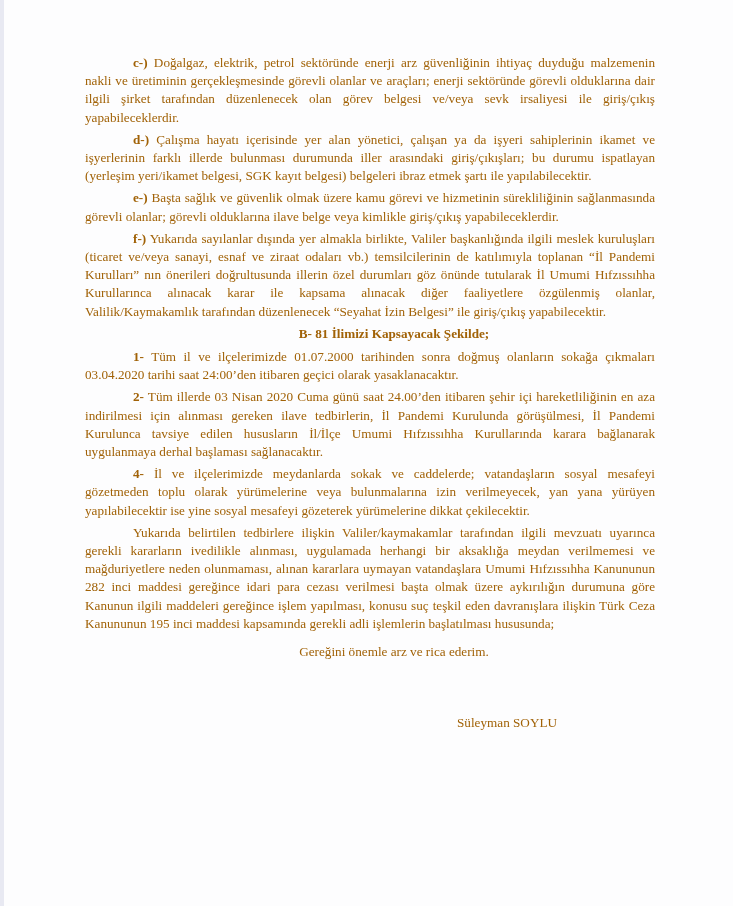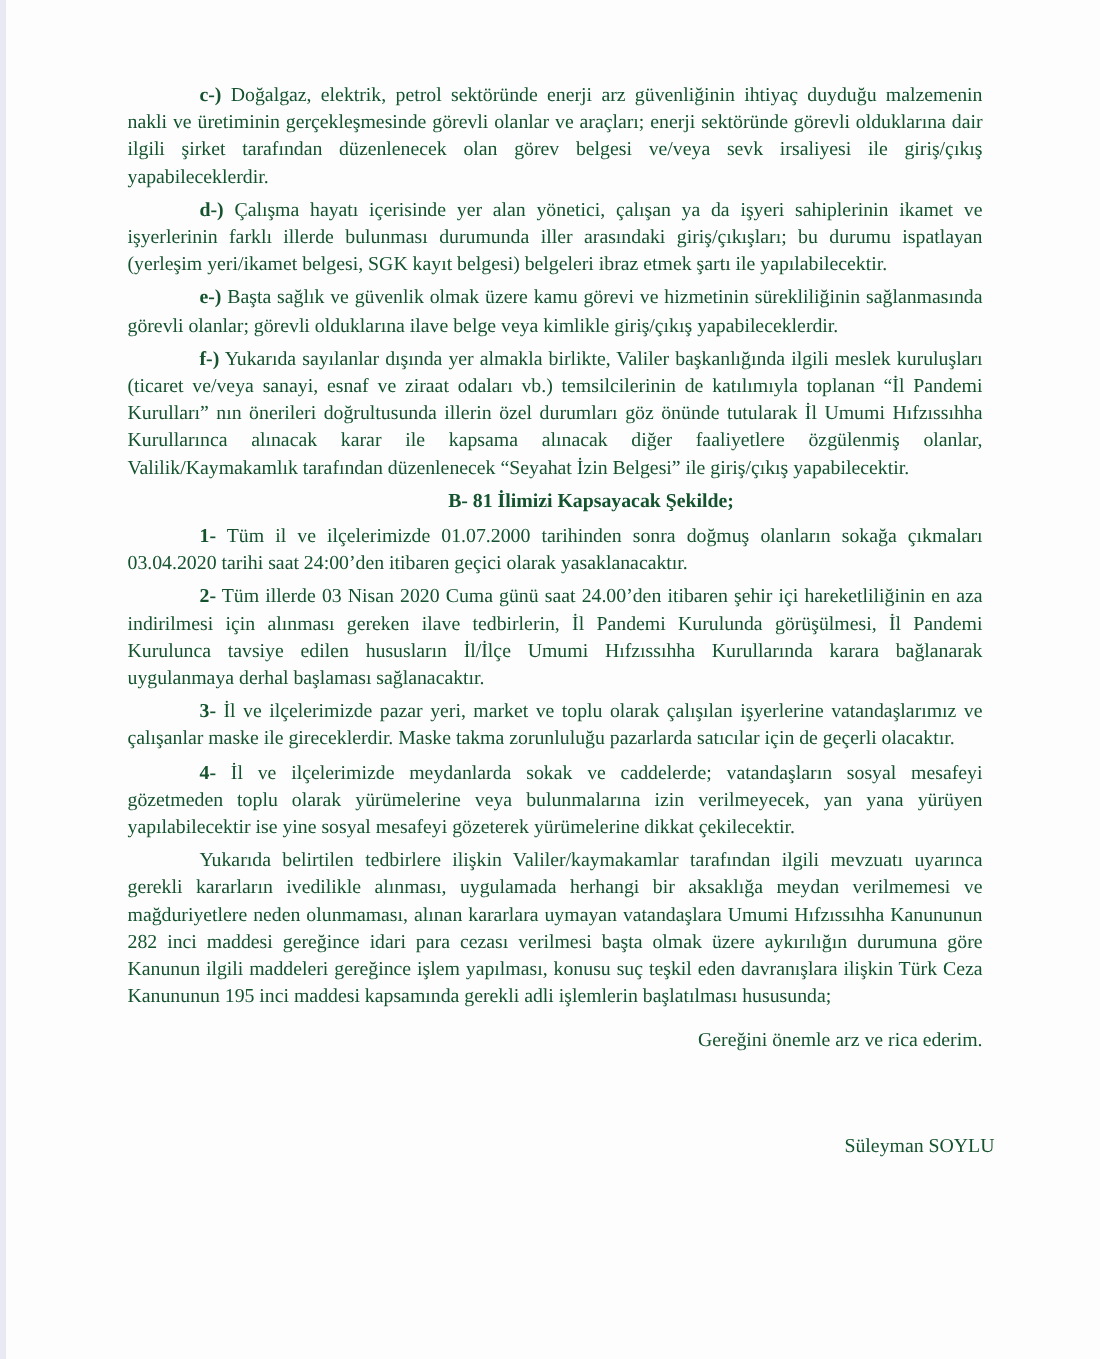--- a/index.html
+++ b/index.html
@@ -8,21 +8,21 @@
     background: #ffffff;
   }
   .page {
     position: relative;
     width: 733px;
     height: 906px;
     background: #fdfdfe;
     box-sizing: border-box;
     overflow: hidden;
     font-family: "Liberation Serif", "DejaVu Serif", serif;
-    color: #14532d;
+    color: #a16207;
   }
   .scan-edge {
     position: absolute;
     left: 0;
     top: 0;
     bottom: 0;
     width: 4px;
     background: #e8e9f2;
   }
   .body-text {
@@ -43,27 +43,27 @@
   }
   .heading {
     margin: 2px 0 5px 0;
     text-indent: 48px;
     font-weight: 700;
     text-align: center;
   }
   .closing-statement {
     margin: 10px 0 0 0;
     text-indent: 48px;
-    text-align: right;
+    text-align: center;
   }
   .signature {
     margin-top: 52px;
     margin-left: 372px;
     width: 206px;
-    text-align: right;
+    text-align: left;
     line-height: 20px;
     font-size: 13.2px;
   }
 </style>
 </head>
 <body>
 
 <div class="page">
   <div class="scan-edge"></div>
 
@@ -94,24 +94,20 @@
     <p class="para">
       <span class="plabel">1-</span>
       <span>Tüm il ve ilçelerimizde 01.07.2000 tarihinden sonra doğmuş olanların sokağa çıkmaları 03.04.2020 tarihi saat 24:00’den itibaren geçici olarak yasaklanacaktır.</span>
     </p>
 
     <p class="para">
       <span class="plabel">2-</span>
       <span>Tüm illerde 03 Nisan 2020 Cuma günü saat 24.00’den itibaren şehir içi hareketliliğinin en aza indirilmesi için alınması gereken ilave tedbirlerin, İl Pandemi Kurulunda görüşülmesi, İl Pandemi Kurulunca tavsiye edilen hususların İl/İlçe Umumi Hıfzıssıhha Kurullarında karara bağlanarak uygulanmaya derhal başlaması sağlanacaktır.</span>
     </p>
 
-    <p class="para">
-      <span class="plabel">3-</span>
-      <span>İl ve ilçelerimizde pazar yeri, market ve toplu olarak çalışılan işyerlerine vatandaşlarımız ve çalışanlar maske ile gireceklerdir. Maske takma zorunluluğu pazarlarda satıcılar için de geçerli olacaktır.</span>
-    </p>
 
     <p class="para">
       <span class="plabel">4-</span>
       <span>İl ve ilçelerimizde meydanlarda sokak ve caddelerde; vatandaşların sosyal mesafeyi gözetmeden toplu olarak yürümelerine veya bulunmalarına izin verilmeyecek, yan yana yürüyen yapılabilecektir ise yine sosyal mesafeyi gözeterek yürümelerine dikkat çekilecektir.</span>
     </p>
 
     <p class="para">Yukarıda belirtilen tedbirlere ilişkin Valiler/kaymakamlar tarafından ilgili mevzuatı uyarınca gerekli kararların ivedilikle alınması, uygulamada herhangi bir aksaklığa meydan verilmemesi ve mağduriyetlere neden olunmaması, alınan kararlara uymayan vatandaşlara Umumi Hıfzıssıhha Kanununun 282 inci maddesi gereğince idari para cezası verilmesi başta olmak üzere aykırılığın durumuna göre Kanunun ilgili maddeleri gereğince işlem yapılması, konusu suç teşkil eden davranışlara ilişkin Türk Ceza Kanununun 195 inci maddesi kapsamında gerekli adli işlemlerin başlatılması hususunda;</p>
 
     <p class="closing-statement">Gereğini önemle arz ve rica ederim.</p>
 

